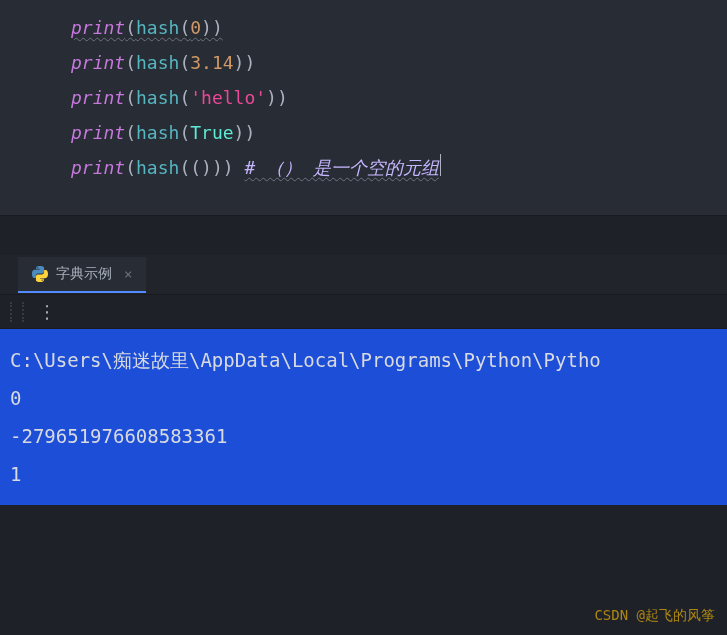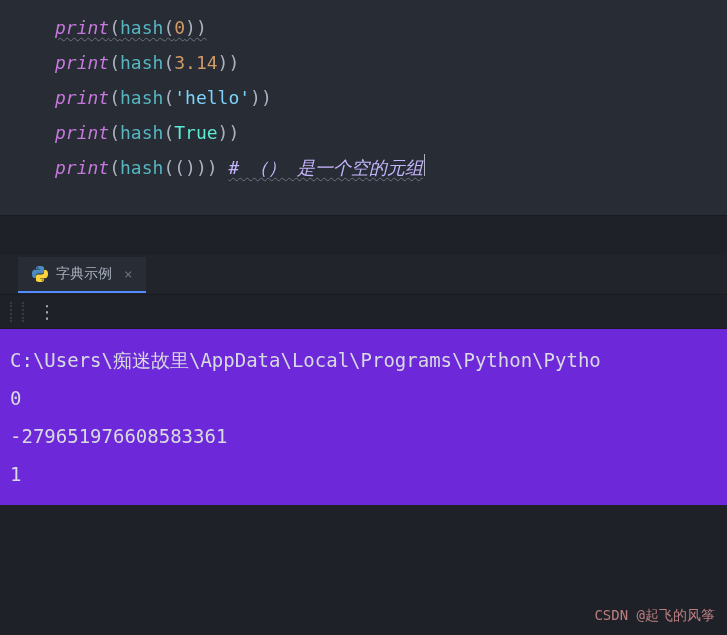--- a/index.html
+++ b/index.html
@@ -11,35 +11,35 @@
       background: #1e2128;
       font-family: 'Consolas', 'Monaco', monospace;
       color: #abb2bf;
       width: 727px;
       height: 635px;
       overflow: hidden;
       position: relative;
     }
     .editor-pane {
       background: #282c34;
-      padding: 10px 0 20px 0;
+      padding: 10px 0 20px 16px;
       height: 215px;
     }
     .code-line {
       display: flex;
       padding: 4px 0 4px 55px;
       font-size: 18px;
       line-height: 1.5;
       white-space: pre;
     }
     .t-func { color: #c678dd; font-style: italic; }
     .t-builtin { color: #56b6c2; }
     .t-paren { color: #abb2bf; }
     .t-num { color: #d19a66; }
-    .t-str { color: #7dd3fc; }
+    .t-str { color: #ec4899; }
     .t-bool { color: #5eead4; }
     .t-comment { color: #c4b5fd; font-style: italic; }
     .underline {
       text-decoration: underline wavy #6b7280;
       text-decoration-thickness: 1px;
       text-underline-offset: 3px;
     }
     .cursor-line {
       position: relative;
     }
@@ -50,21 +50,21 @@
       background: #abb2bf;
       vertical-align: middle;
       margin-left: 1px;
     }
     .divider {
       height: 40px;
       background: #1e2128;
       border-top: 1px solid #181a1f;
     }
     .output-pane {
-      background: #6d28d9;
+      background: #1d4ed8;
     }
     .tab-bar {
       display: flex;
       align-items: center;
       background: #21252b;
       height: 40px;
       border-bottom: 1px solid #181a1f;
       padding-left: 18px;
     }
     .tab {
@@ -114,21 +114,21 @@
       line-height: 2;
       color: #d7dae0;
       white-space: pre;
       overflow: hidden;
     }
     .watermark {
       position: absolute;
       bottom: 10px;
       right: 12px;
       font-size: 14px;
-      color: #fca5a5;
+      color: #eab308;
       opacity: 0.7;
     }
   </style>
 </head>
 <body>
 
 <div class="editor-pane" id="editor">
     <div class="code-line"><span class="t-func underline">print</span><span class="t-paren underline">(</span><span class="t-builtin underline">hash</span><span class="t-paren underline">(</span><span class="t-num underline">0</span><span class="t-paren underline">))</span></div>
     <div class="code-line"><span class="t-func">print</span><span class="t-paren">(</span><span class="t-builtin">hash</span><span class="t-paren">(</span><span class="t-num">3.14</span><span class="t-paren">))</span></div>
     <div class="code-line"><span class="t-func">print</span><span class="t-paren">(</span><span class="t-builtin">hash</span><span class="t-paren">(</span><span class="t-str">'hello'</span><span class="t-paren">))</span></div>

